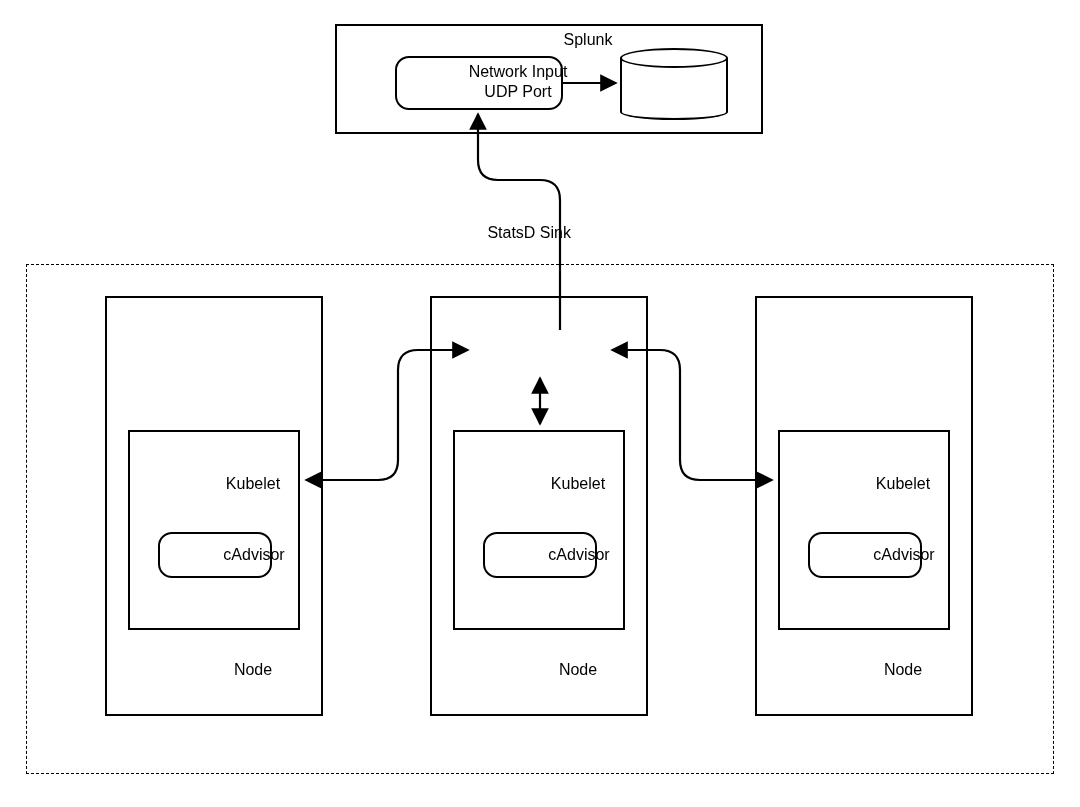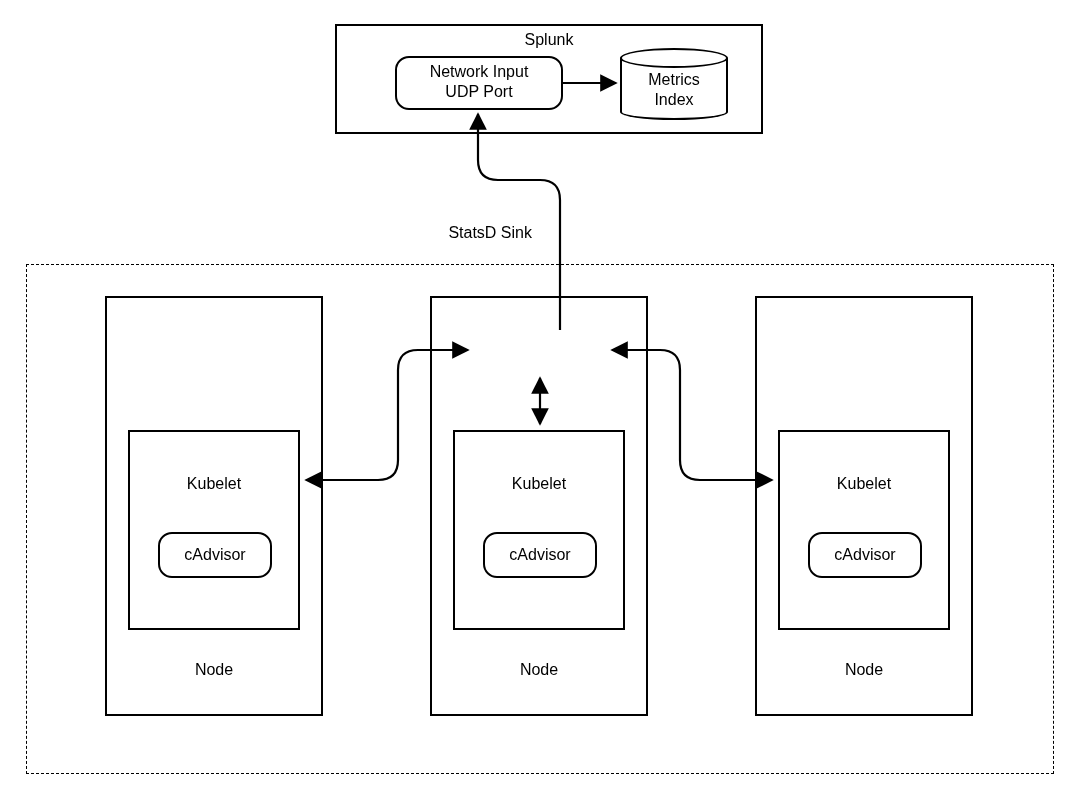--- a/index.html
+++ b/index.html
@@ -25,20 +25,21 @@
     border-radius: 14px;
   }
   .dashed {
     border-style: dashed;
   }
   .label {
     position: absolute;
     text-align: center;
     white-space: pre-line;
     line-height: 1.25;
+    padding-left: 39px;
   }
   .db-cyl {
     position: absolute;
     box-sizing: border-box;
   }
   .db-cyl .body {
     position: absolute;
     left: 0; right: 0;
     border-left: 2px solid #000;
     border-right: 2px solid #000;
@@ -73,22 +74,20 @@
   <div class="label" style="left:335px; top:30px; width:428px;">Splunk</div>
 
   <div class="box rounded" style="left:395px; top:56px; width:168px; height:54px;"></div>
   <div class="label" style="left:395px; top:62px; width:168px;">Network Input
 UDP Port</div>
 
   <div class="db-cyl" style="left:620px; top:48px; width:108px; height:72px;">
     <div class="body" style="top:10px; bottom:0;"></div>
     <div class="top"></div>
   </div>
-  <div class="label" style="left:624px; top:70px; width:100px;">Metrics
-Index</div>
 
   <div class="box dashed" style="left:26px; top:264px; width:1028px; height:510px; border-width:1.5px;"></div>
 
   <div class="box rounded" style="left:472px; top:330px; width:136px; height:40px;"></div>
   <div class="label" style="left:472px; top:340px; width:136px;">Heapster</div>
 
   <div class="box" style="left:105px; top:296px; width:218px; height:420px;"></div>
   <div class="box" style="left:128px; top:430px; width:172px; height:200px;"></div>
   <div class="label" style="left:128px; top:474px; width:172px;">Kubelet</div>
   <div class="box rounded" style="left:158px; top:532px; width:114px; height:46px;"></div>

